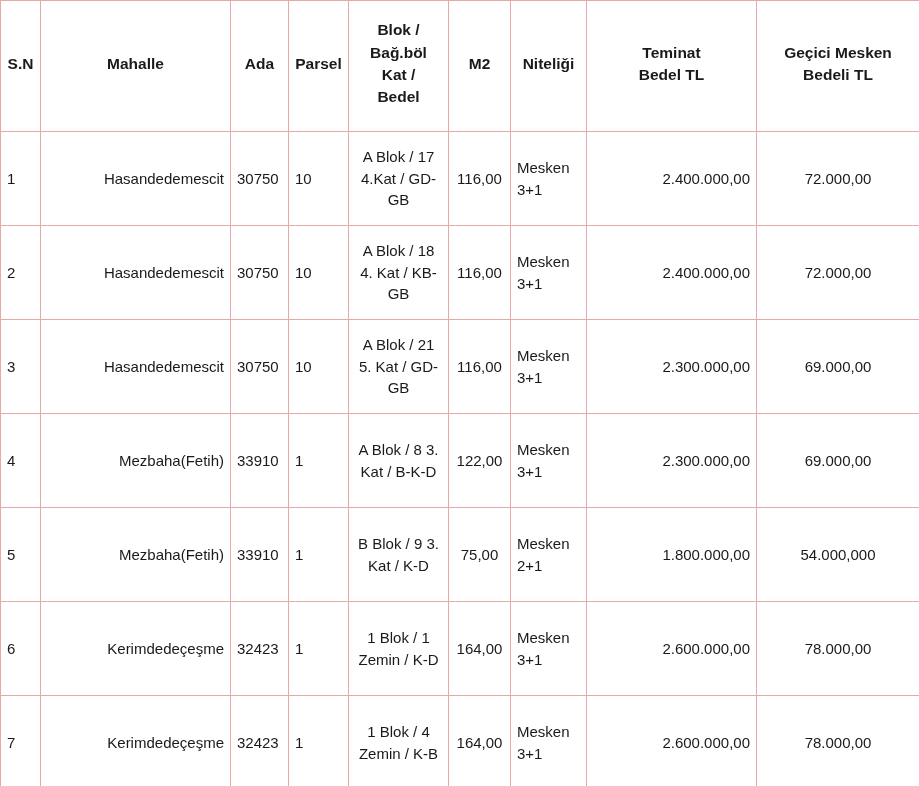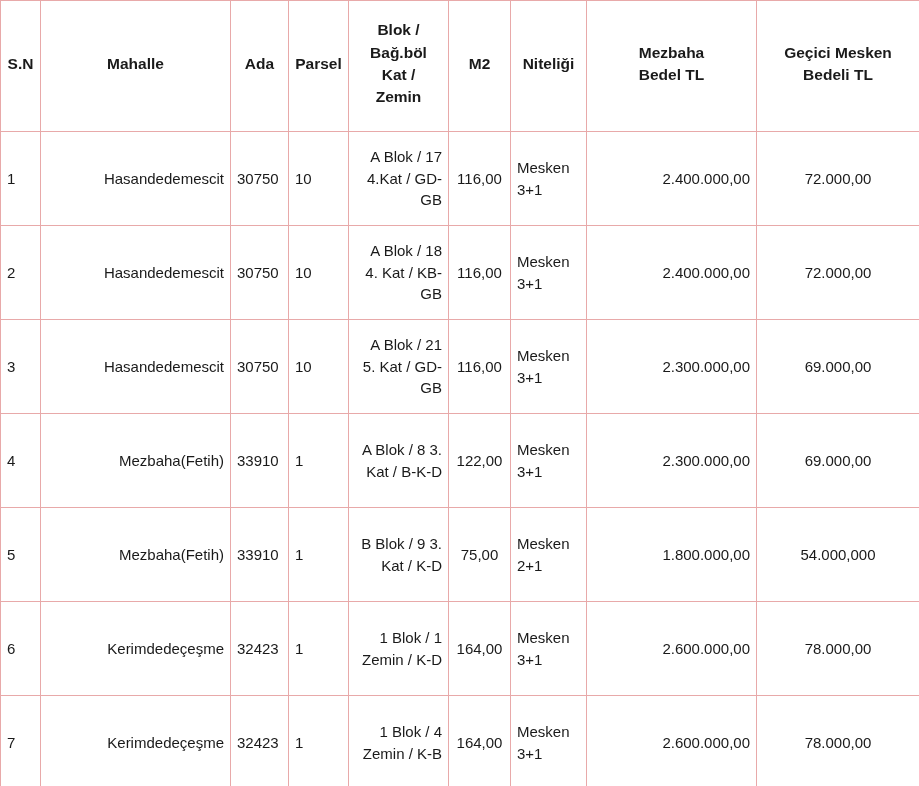--- a/index.html
+++ b/index.html
@@ -49,21 +49,21 @@
   col.c-blok    { width: 100px; }
   col.c-m2      { width: 62px; }
   col.c-nitelik { width: 76px; }
   col.c-muh     { width: 170px; }
   col.c-gec     { width: 163px; }
 
   td.sn      { text-align: left; padding-left: 6px; }
   td.mahalle { text-align: right; padding-left: 10px; }
   td.ada     { text-align: left; padding-left: 6px; }
   td.parsel  { text-align: left; padding-left: 6px; }
-  td.blok    { text-align: right; padding-left: 9px; }
+  td.blok    { text-align: center; padding-left: 9px; }
   td.m2      { text-align: center; padding-left: 6px; }
   td.nitelik { text-align: left; padding-left: 6px; }
   td.muh     { text-align: right; padding-left: 8px; }
   td.gec     { text-align: center; padding-left: 9px; }
 
   tbody tr { height: 94px; }
   thead tr { height: 131px; }
 
   .nitelik-line { display: block; }
 </style>
@@ -86,26 +86,26 @@
     <thead>
       <tr>
         <th>S.N</th>
         <th>Mahalle</th>
         <th>Ada</th>
         <th>Parsel</th>
         <th>
           <span class="nitelik-line">Blok /</span>
           <span class="nitelik-line">Bağ.böl</span>
           <span class="nitelik-line">Kat /</span>
-          <span class="nitelik-line">Zemin</span>
+          <span class="nitelik-line">Bedel</span>
         </th>
         <th>M2</th>
         <th>Niteliği</th>
         <th>
-          <span class="nitelik-line">Mezbaha</span>
+          <span class="nitelik-line">Teminat</span>
           <span class="nitelik-line">Bedel TL</span>
         </th>
         <th>
           <span class="nitelik-line">Geçici Mesken</span>
           <span class="nitelik-line">Bedeli TL</span>
         </th>
       </tr>
     </thead>
     <tbody>
       <tr>

